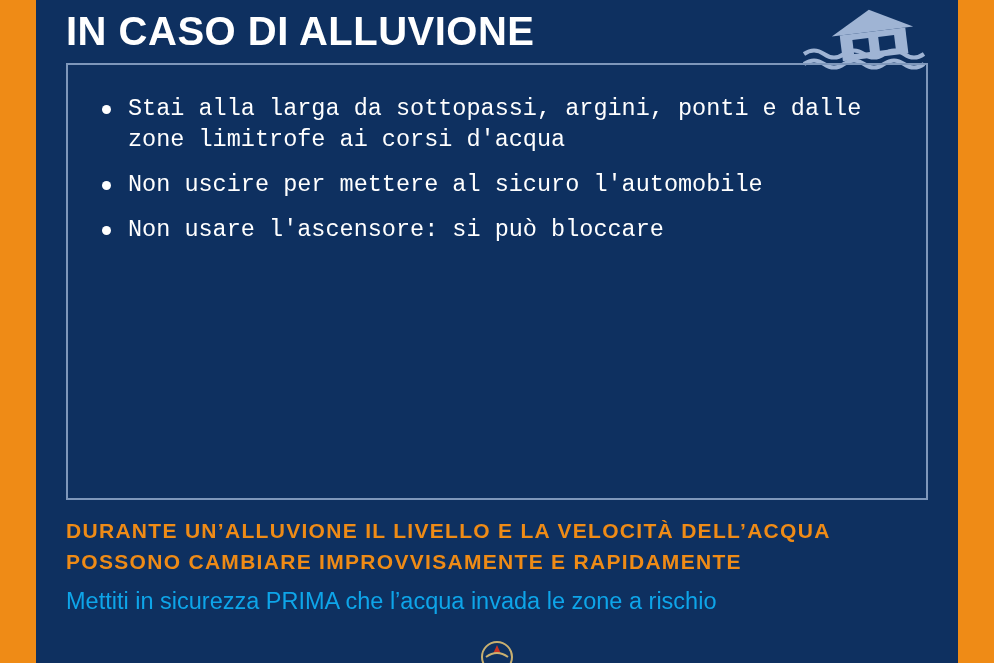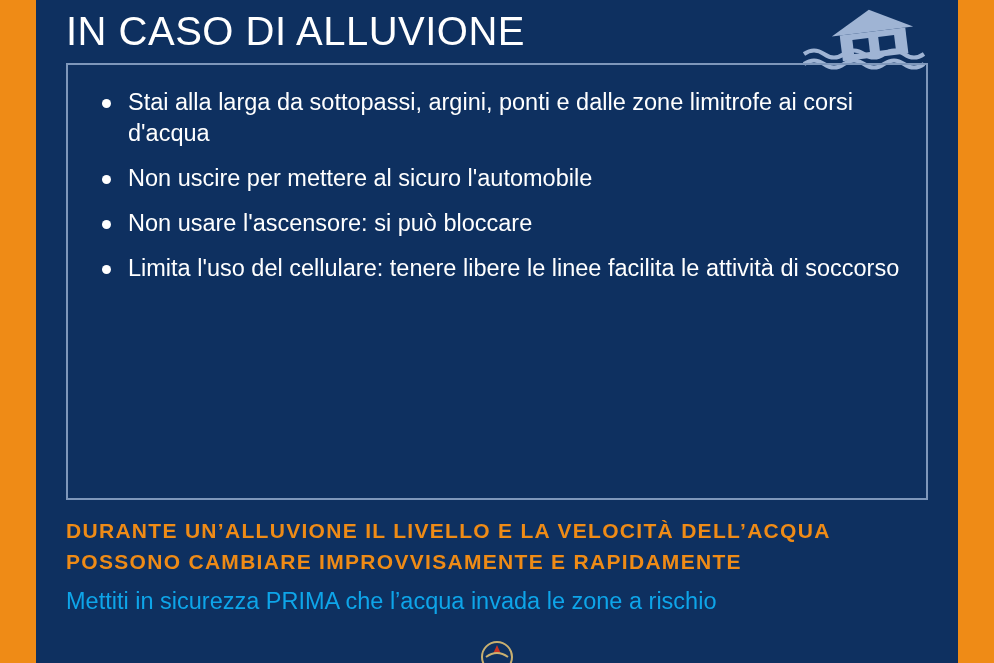--- a/index.html
+++ b/index.html
@@ -26,21 +26,21 @@
     top: 0;
     width: 922px;
     height: 663px;
     background: #0e3060;
   }
   .title {
     position: absolute;
     left: 30px;
     top: 8px;
     font-size: 40px;
-    font-weight: normal;
+    font-weight: bold;
     color: #ffffff;
     letter-spacing: 0.5px;
     line-height: 46px;
     white-space: nowrap;
   }
   .flood-icon {
     position: absolute;
     right: 22px;
     top: 2px;
     width: 134px;
@@ -50,21 +50,22 @@
     position: absolute;
     left: 30px;
     top: 63px;
     width: 862px;
     height: 437px;
     border: 2px solid #7e97bb;
   }
   ul.tips {
     list-style: none;
     margin: 0;
-    padding: 22px 18px 0 18px;
+    padding: 28px 18px 0 18px;
+    font-family: Liberation Mono, monospace;
   }
   ul.tips li {
     position: relative;
     padding-left: 42px;
     color: #ffffff;
     font-size: 23.5px;
     line-height: 31px;
     margin-bottom: 14px;
     font-weight: 400;
   }
@@ -139,24 +140,20 @@
           <span>Stai alla larga da sottopassi, argini, ponti e dalle zone limitrofe ai corsi d'acqua</span>
         </li>
         <li>
           <span class="bullet"></span>
           <span>Non uscire per mettere al sicuro l'automobile</span>
         </li>
         <li>
           <span class="bullet"></span>
           <span>Non usare l'ascensore: si può bloccare</span>
         </li>
-        <li>
-          <span class="bullet"></span>
-          <span>Limita l'uso del cellulare: tenere libere le linee facilita le attività di soccorso</span>
-        </li>
       </ul>
     </div>
 
     <div class="highlight">DURANTE UN’ALLUVIONE IL LIVELLO E LA VELOCITÀ DELL’ACQUA POSSONO CAMBIARE IMPROVVISAMENTE E RAPIDAMENTE</div>
     <div class="subline">Mettiti in sicurezza PRIMA che l’acqua invada le zone a rischio</div>
 
     <div class="logo">
       <svg viewBox="0 0 70 38" width="70" height="38">
         <circle cx="35" cy="26" r="15" fill="none" stroke="#c9b070" stroke-width="2"></circle>
         <path d="M35 14 l4 9 h-8 z" fill="#cc3322"></path>

